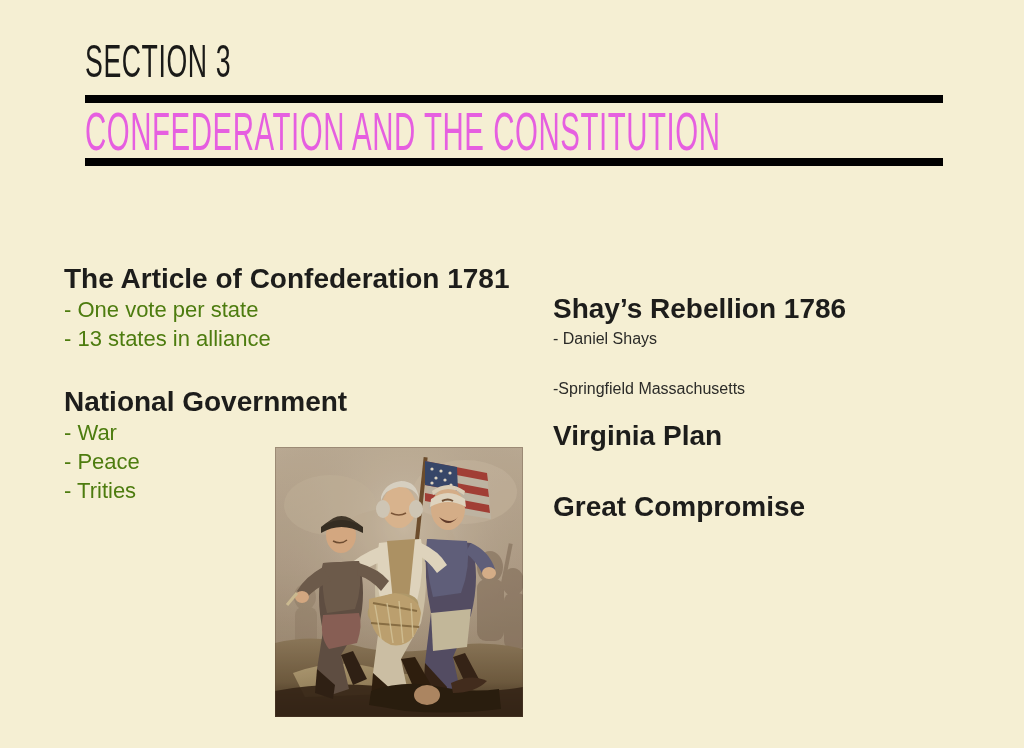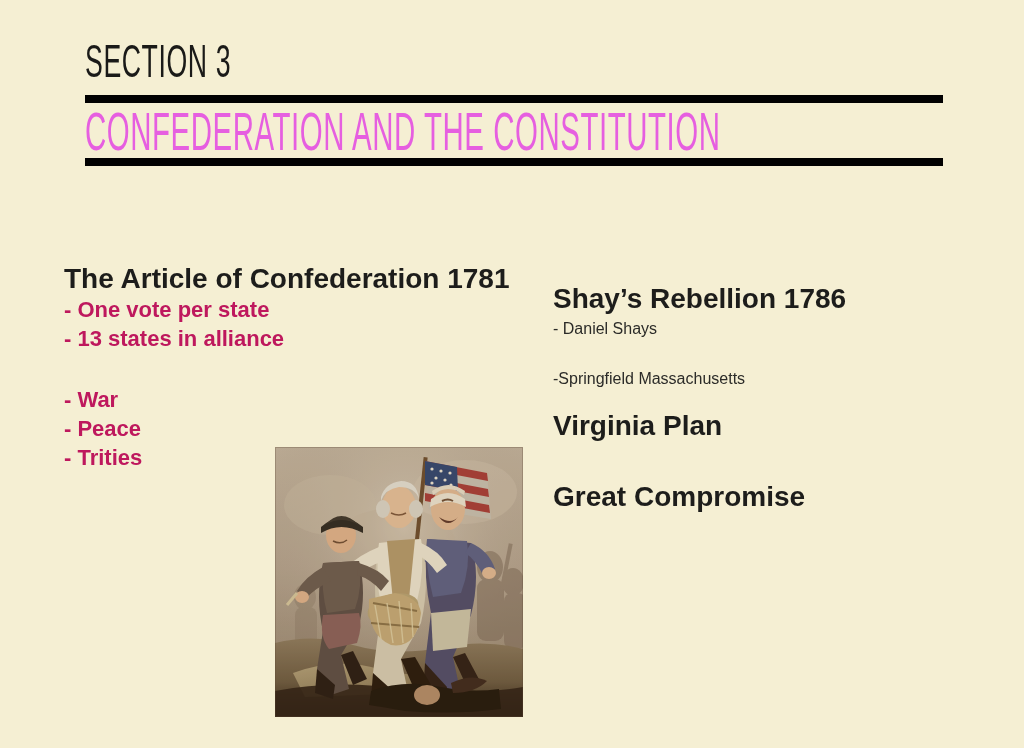--- a/index.html
+++ b/index.html
@@ -89,38 +89,38 @@
   .col-left {
     position: absolute;
     left: 64px;
     top: 0;
     width: 470px;
   }
 
   .col-right {
     position: absolute;
     left: 553px;
-    top: 20px;
+    top: 30px;
     width: 440px;
   }
 
   .h-main {
     font-size: 28px;
     line-height: 33px;
     font-weight: 700;
     color: #1d1d1b;
     margin: 0;
     white-space: nowrap;
   }
 
   .bullet {
     font-size: 22px;
     line-height: 29px;
-    font-weight: 700;
-    color: #be185d;
+    font-weight: 400;
+    color: #4d7c0f;
     margin: 0;
     white-space: nowrap;
   }
 
   .bullet-sp {
     font-size: 16px;
     line-height: 28px;
     font-weight: 400;
     color: #2b2b28;
     margin: 0;
@@ -168,20 +168,21 @@
 
       <div>
         <p class="h-main">The Article of Confederation 1781</p>
         <p class="bullet">- One vote per state</p>
         <p class="bullet">- 13 states in alliance</p>
       </div>
 
       <div class="group-gap"></div>
 
       <div>
+        <p class="h-main">National Government</p>
         <p class="bullet">- War</p>
         <p class="bullet">- Peace</p>
         <p class="bullet">- Trities</p>
       </div>
     </div>
 
     <div class="col-right">
 
       <div>
         <p class="h-main">Shay’s Rebellion 1786</p>

